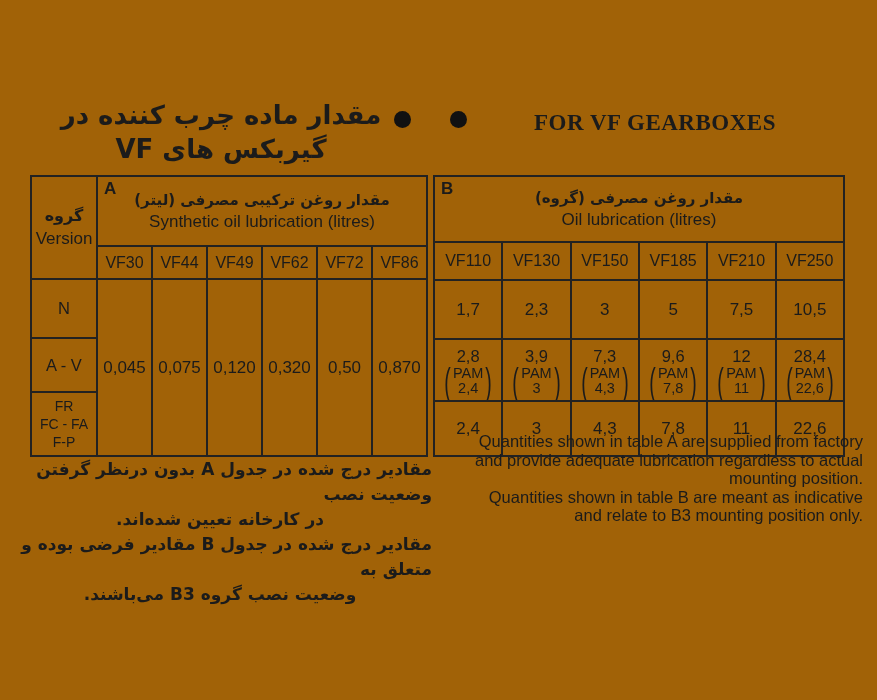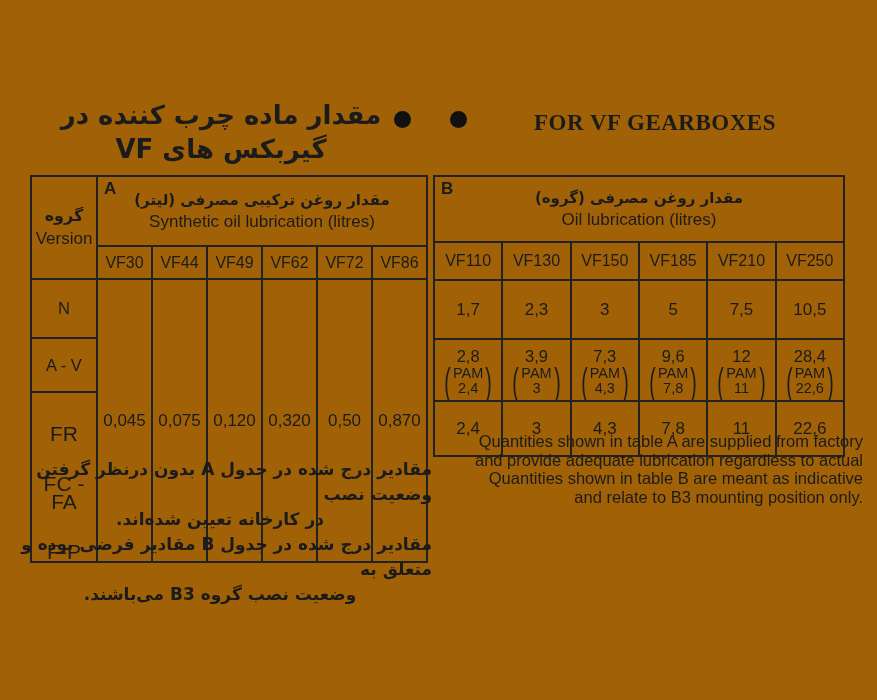--- a/index.html
+++ b/index.html
@@ -26,21 +26,21 @@
   td{border:2px solid #222;padding:0;text-align:center;vertical-align:middle;
      font-size:16.5px;overflow:hidden;}
   .hcell{position:relative;vertical-align:middle;}
   .corner{position:absolute;left:6px;top:2px;font-size:17px;font-weight:bold;}
   .hdr-fa{font-size:15px;font-weight:bold;margin-bottom:3px;}
   .hdr-en{font-size:17px;}
   .vcell .fa{font-size:16px;font-weight:bold;margin-bottom:4px;}
   .vcell{font-size:17px;border-radius:18px;}
   .colhead{font-size:16px;}
   .rlabel{font-size:16.5px;}
-  .frl div{font-size:21px;line-height:18px;margin-top:32px;}
+  .frl div{font-size:14px;line-height:18px;}
   .val{font-size:17px;}
 
   
   .av-main{font-size:16.5px;line-height:18px;margin-top:2px;}
   .pam{display:flex;align-items:center;justify-content:center;margin-top:1px;}
   .pam .paren{display:inline-block;font-size:15px;transform:scale(1.3,2.6);
               font-weight:400;padding:0 3px;}
   .pam .stack{display:flex;flex-direction:column;font-size:14.5px;line-height:15px;text-align:center;}
 
   
@@ -231,17 +231,18 @@
   <div class="notes-fa fa" dir="rtl">
     <div class="r">مقادیر درج شده در جدول A بدون درنظر گرفتن وضعیت نصب</div>
     <div class="c">در کارخانه تعیین شده‌اند.</div>
     <div class="r">مقادیر درج شده در جدول B مقادیر فرضی بوده و متعلق به</div>
     <div class="c">وضعیت نصب گروه B3 می‌باشند.</div>
   </div>
 
   <div class="notes-en">
     <div>Quantities shown in table A are supplied from factory</div>
     <div>and provide adequate lubrication regardless to actual</div>
+    <div>mounting position.</div>
     <div>Quantities shown in table B are meant as indicative</div>
     <div>and relate to B3 mounting position only.</div>
   </div>
 
 </div>
 
 </body></html>

